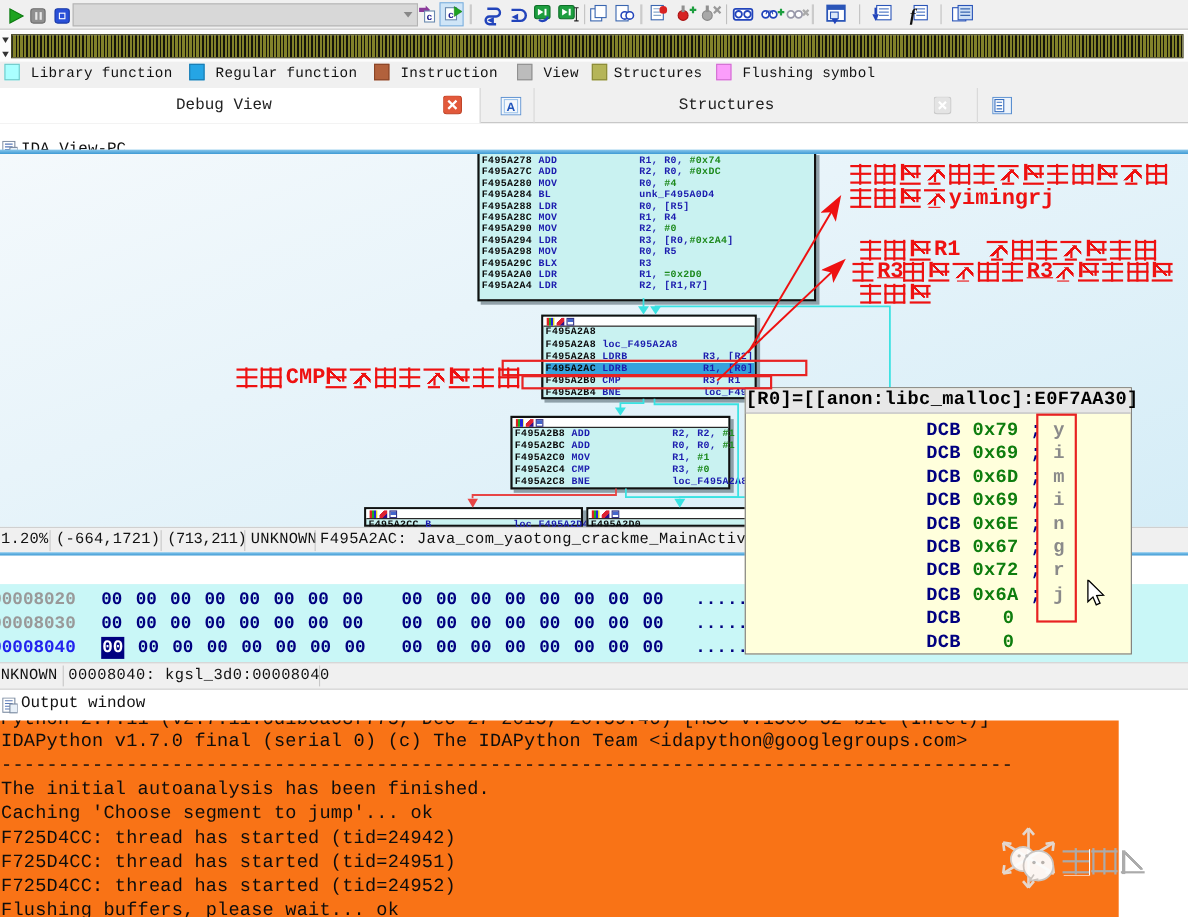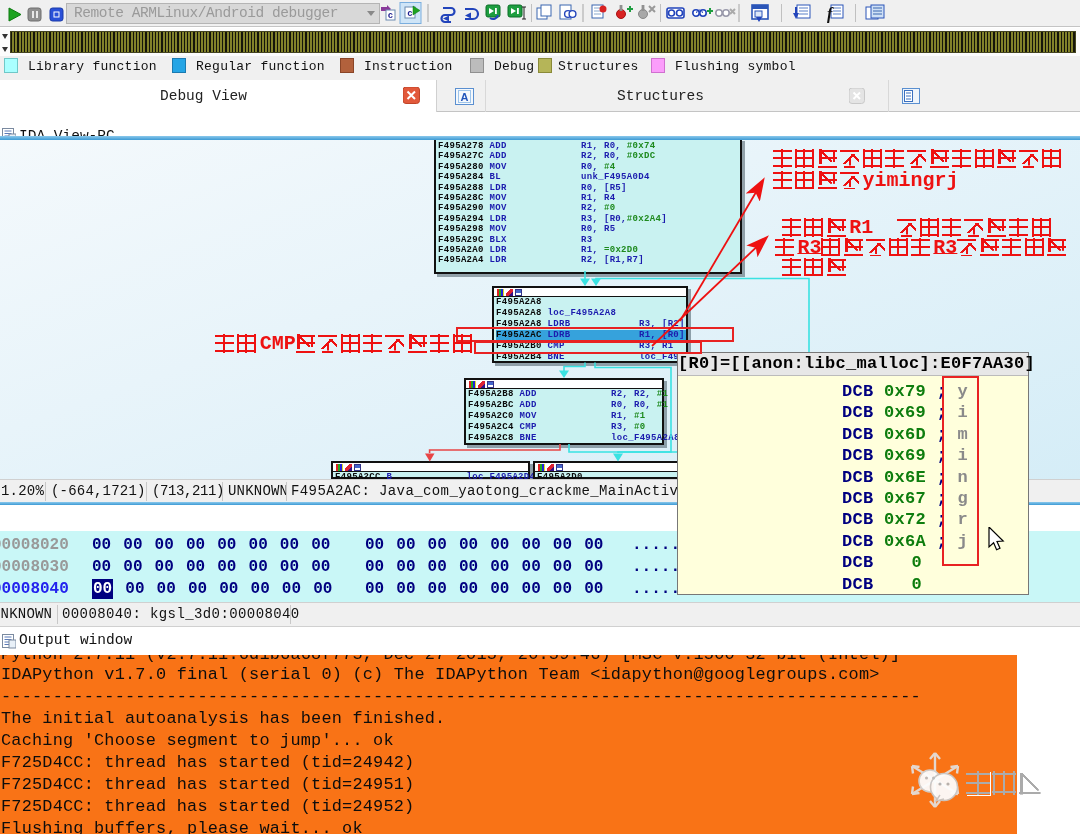--- a/index.html
+++ b/index.html
@@ -182,40 +182,40 @@
         <path d="M6 3 h8 M6 6 h8 M6 9 h8" stroke="#5a80c8" stroke-width="1.2"></path>
         <text x="0" y="14" font-family="Liberation Serif" font-size="16" font-style="italic" font-weight="bold" fill="#111">f</text>
       </g>
  <rect x="855" y="4" width="1" height="18" fill="#c0c0c0"></rect>
  <g transform="translate(866,5)">
         <rect x="0" y="2" width="12" height="12" fill="#fff" stroke="#2a55b8"></rect>
         <rect x="5" y="0" width="13" height="13" fill="#cfe0f5" stroke="#2a55b8"></rect>
         <path d="M7 3 h9 M7 6 h9 M7 9 h9" stroke="#3a66b0" stroke-width="1.2"></path>
       </g>
 </svg>
-<div class="abs" id="combo"><span>Remote ARMLinux/Android debugger</span><span class="da"></span></div>
+<div class="abs" id="combo"><span class="da"></span></div>
 </div>
 
 <div class="abs" id="navband">
     <div class="abs" id="navstripes"></div>
 <svg class="abs" width="10" height="28" style="left:0;top:0;">
       <polygon points="2,6 8,6 5,11" fill="#333"></polygon>
       <polygon points="2,19 8,19 5,24" fill="#333"></polygon>
     </svg>
   </div>
 
 <div class="abs" id="legend">
     <span class="sw" style="left:4px;background:#aaffff;border:1px solid #70c8c8;"></span>
     <span class="lb" style="left:28px;">Library function</span>
     <span class="sw" style="left:172px;background:#25a5e5;border:1px solid #1a7ab0;"></span>
     <span class="lb" style="left:196px;">Regular function</span>
     <span class="sw" style="left:340px;background:#b2613c;border:1px solid #8a4527;"></span>
     <span class="lb" style="left:364px;">Instruction</span>
     <span class="sw" style="left:470px;background:#bcbcbc;border:1px solid #909090;"></span>
-    <span class="lb" style="left:494px;">Debug</span>
+    <span class="lb" style="left:494px;">View</span>
     <span class="sw" style="left:538px;background:#b5b558;border:1px solid #8a8a38;"></span>
     <span class="lb" style="left:558px;">Structures</span>
     <span class="sw" style="left:651px;background:#fb9dfb;border:1px solid #d070d0;"></span>
     <span class="lb" style="left:675px;">Flushing symbol</span>
   </div>
 
 <div class="abs" id="tabbar">
 <div class="abs" id="tab1"></div>
 <span class="tt" style="left:160px;">Debug View</span>
 <svg class="abs" style="left:403px;top:7px;" width="17" height="17">

